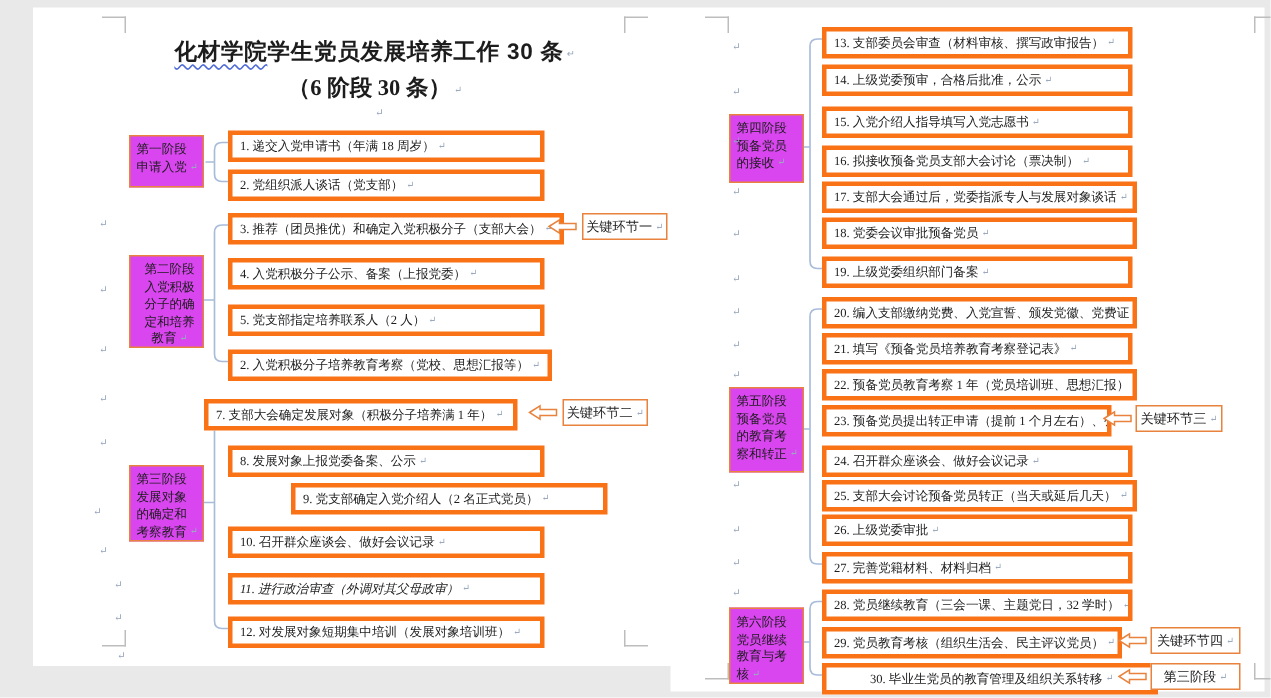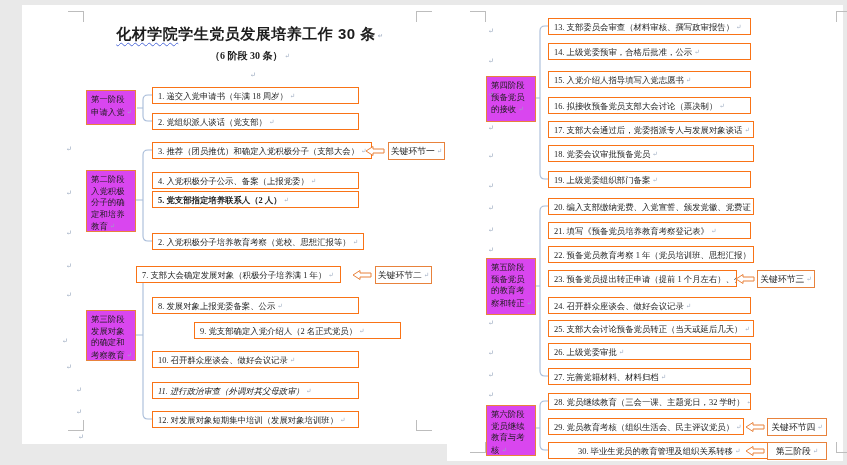--- a/index.html
+++ b/index.html
@@ -22,30 +22,30 @@
     font-family:"Liberation Sans","DejaVu Sans",sans-serif;
     font-weight:bold;font-size:15px;letter-spacing:.5px;white-space:nowrap;
   }
   .title .squiggle{
     text-decoration-line:underline;text-decoration-style:wavy;
     text-decoration-color:#4f6bd8;text-decoration-thickness:1px;
     text-underline-offset:3px;
   }
   .subtitle{
     position:absolute;left:84px;top:49px;width:332px;text-align:center;
-    font-weight:bold;font-size:10px;white-space:nowrap;
+    font-weight:bold;font-size:15px;white-space:nowrap;
   }
   .title:after,.subtitle:after,.ibox:after,.stage:after,.kbox:after{
     content:"\21B5";color:#9aa9bf;font-size:6.5px;font-weight:normal;
     margin-left:2px;vertical-align:1px;
   }
   
   .ibox{
     position:absolute;height:15px;background:#fff;
-    border:1px solid #f97316;
+    border:3px solid #f97316;
     font-size:8.4px;line-height:15px;padding-left:5px;
     white-space:nowrap;overflow:hidden;
   }
   
   .stage{
     position:absolute;background:#d946ef;border:1px solid #e8823c;
     font-size:8.4px;line-height:11.5px;padding:3px 0 0 4px;
     white-space:pre-line;
   }
   
@@ -81,21 +81,21 @@
     <path d="M548 206 H545 Q540 206 540 211 V371 Q540 376 545 376 H548 M534 286 H540"></path>
     <path d="M548 401 H545 Q540 401 540 406 V445 Q540 450 545 450 H548 M534 428 H540"></path>
   </g>
 </svg>
 
 <div class="title"><span class="squiggle">化材学院</span><span>学生党员发展培养工作 30 条</span></div>
 <div class="subtitle">（6 阶段 30 条）</div>
 
 <div class="stage" style="left:86px;top:90px;width:44px;height:30px;">第一阶段
 申请入党</div>
-<div class="stage" style="left:86px;top:170px;width:44px;height:57px;">第二阶段
+<div class="stage" style="left:86px;top:170px;width:44px;height:57px;text-align:center;">第二阶段
 入党积极
 分子的确
 定和培养
 教育</div>
 <div class="stage" style="left:86px;top:310px;width:44px;height:46px;">第三阶段
 发展对象
 的确定和
 考察教育</div>
 <div class="stage" style="left:486px;top:76px;width:44px;height:41px;">第四阶段
 预备党员
@@ -106,21 +106,21 @@
 察和转正</div>
 <div class="stage" style="left:486px;top:405px;width:44px;height:46px;">第六阶段
 党员继续
 教育与考
 核</div>
 
 <div class="ibox" style="left:152px;top:87px;width:200px;">1. 递交入党申请书（年满 18 周岁）</div>
 <div class="ibox" style="left:152px;top:113px;width:200px;">2. 党组织派人谈话（党支部）</div>
 <div class="ibox" style="left:152px;top:142px;width:213px;">3. 推荐（团员推优）和确定入党积极分子（支部大会）</div>
 <div class="ibox" style="left:152px;top:172px;width:200px;">4. 入党积极分子公示、备案（上报党委）</div>
-<div class="ibox" style="left:152px;top:191px;width:200px;font-weight:bold;">5. 党支部指定培养联系人（2 人）</div>
+<div class="ibox" style="left:152px;top:203px;width:200px;">5. 党支部指定培养联系人（2 人）</div>
 <div class="ibox" style="left:152px;top:233px;width:205px;">2. 入党积极分子培养教育考察（党校、思想汇报等）</div>
 <div class="ibox" style="left:136px;top:266px;width:198px;">7. 支部大会确定发展对象（积极分子培养满 1 年）</div>
 <div class="ibox" style="left:152px;top:297px;width:200px;">8. 发展对象上报党委备案、公示</div>
 <div class="ibox" style="left:170px;top:322px;width:200px;margin-left:24px;">9. 党支部确定入党介绍人（2 名正式党员）</div>
 <div class="ibox" style="left:152px;top:351px;width:200px;">10. 召开群众座谈会、做好会议记录</div>
 <div class="ibox" style="left:152px;top:382px;width:200px;font-style:italic;">11. 进行政治审查（外调对其父母政审）</div>
 <div class="ibox" style="left:152px;top:411px;width:200px;">12. 对发展对象短期集中培训（发展对象培训班）</div>
 
 <div class="ibox" style="left:548px;top:18px;width:196px;">13. 支部委员会审查（材料审核、撰写政审报告）</div>
 <div class="ibox" style="left:548px;top:43px;width:196px;">14. 上级党委预审，合格后批准，公示</div>

